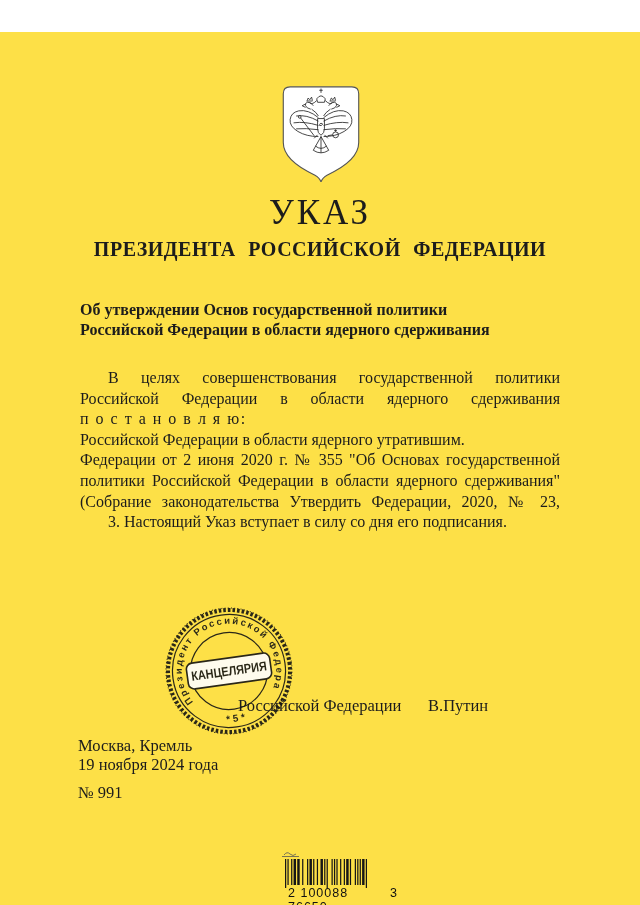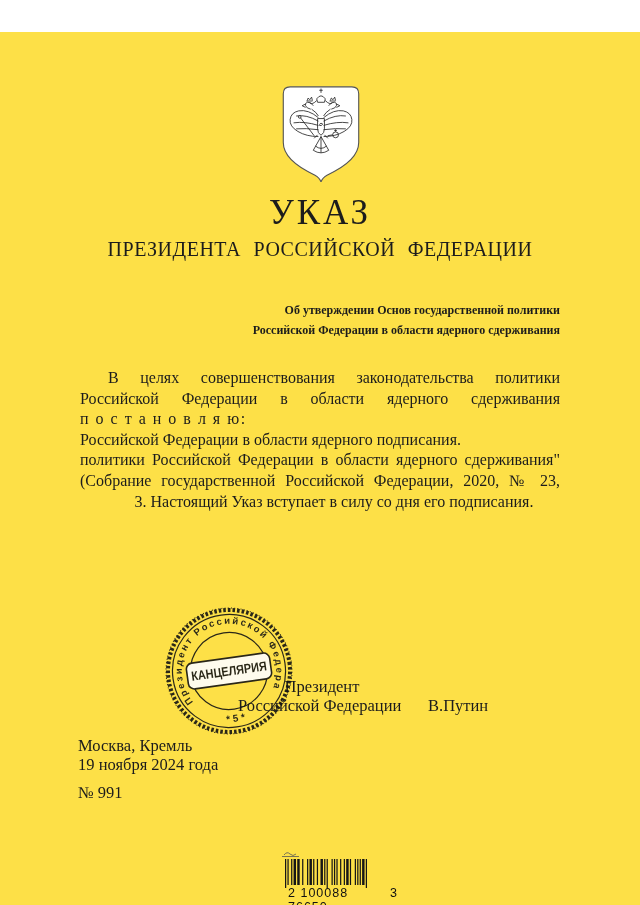--- a/index.html
+++ b/index.html
@@ -2,27 +2,27 @@
 <html><head>
 <meta charset="utf-8">
 <style>
   html,body{margin:0;padding:0;background:#fff;}
   .page{position:relative;width:640px;height:905px;background:#fde047;overflow:hidden;
         font-family:"Liberation Serif",serif;color:#1c1c1c;margin-top:32px;}
   .abs{position:absolute;}
   .emblem{left:282px;top:54px;width:78px;height:96px;}
   .doc-title{left:0;top:161px;width:640px;text-align:center;font-size:35px;letter-spacing:3px;}
   .doc-subtitle{left:0;top:206px;width:640px;text-align:center;font-size:20px;
-                word-spacing:7px;letter-spacing:0.5px;}
-  .subject{left:80px;top:268px;width:480px;text-align:right;font-weight:bold;
-           font-size:12px;line-height:20px;}
+                word-spacing:7px;letter-spacing:0.5px;font-weight:bold;}
+  .subject{left:80px;top:268px;width:480px;text-align:left;font-weight:bold;
+           font-size:16px;line-height:20px;}
   .body-text{left:80px;top:336px;width:480px;font-size:16px;line-height:20.6px;}
   .bl{width:480px;white-space:nowrap;}
   .jfy{text-align:justify;text-align-last:justify;white-space:normal;}
-  .ind{text-indent:28px;text-align:center;}
+  .ind{text-indent:28px;}
   .sp{letter-spacing:1.5px;}
   .sig-line1{left:238px;top:645px;width:168px;text-align:center;font-size:16.5px;}
   .sig-line2{left:238px;top:664px;font-size:16.5px;}
   .sig-name{left:428px;top:664px;font-size:16.5px;text-align:right;}
   .foot-place{left:78px;top:704px;font-size:16.5px;}
   .foot-date{left:78px;top:723px;font-size:16.5px;}
   .foot-num{left:78px;top:751px;font-size:16.5px;}
   .stamp{left:163px;top:573px;width:132px;height:132px;opacity:.9;}
   .barcode{left:268px;top:816px;width:115px;height:52px;}
   .bc-digits{position:absolute;left:20px;top:38px;width:110px;display:flex;
@@ -73,30 +73,30 @@
 
   <div class="abs doc-title">УКАЗ</div>
   <div class="abs doc-subtitle">ПРЕЗИДЕНТА РОССИЙСКОЙ ФЕДЕРАЦИИ</div>
 
   <div class="abs subject">
     <div>Об утверждении Основ государственной политики</div>
     <div>Российской Федерации в области ядерного сдерживания</div>
   </div>
 
   <div class="abs body-text">
-    <div class="bl jfy ind">В целях совершенствования законодательства политики</div>
+    <div class="bl jfy ind">В целях совершенствования государственной политики</div>
     <div class="bl jfy">Российской Федерации в области ядерного сдерживания</div>
     <div class="bl sp">п о с т а н о в л я ю:</div>
-    <div class="bl">Российской Федерации в области ядерного подписания.</div>
+    <div class="bl">Российской Федерации в области ядерного утратившим.</div>
+    <div class="bl jfy">Федерации от 2 июня 2020 г. № 355 "Об Основах государственной</div>
     <div class="bl jfy">политики Российской Федерации в области ядерного сдерживания"</div>
-    <div class="bl jfy">(Собрание государственной Российской Федерации, 2020, № 23,</div>
+    <div class="bl jfy">(Собрание законодательства Утвердить Федерации, 2020, № 23,</div>
     <div class="bl ind">3. Настоящий Указ вступает в силу со дня его подписания.</div>
   </div>
 
-  <div class="abs sig-line1">Президент</div>
   <div class="abs sig-line2">Российской Федерации</div>
   <div class="abs sig-name">В.Путин</div>
 
   <svg class="abs stamp" viewBox="0 0 132 132">
     <g transform="translate(66,66) rotate(-8)" stroke="#141414" fill="none">
       <circle r="63" stroke-width="1" stroke-dasharray="1 2.2"></circle>
       <circle r="61" stroke-width="4" stroke-dasharray="2.6 2"></circle>
       <circle r="56.5" stroke-width="1.2"></circle>
       <circle r="38.5" stroke-width="1.2"></circle>
       <defs>

